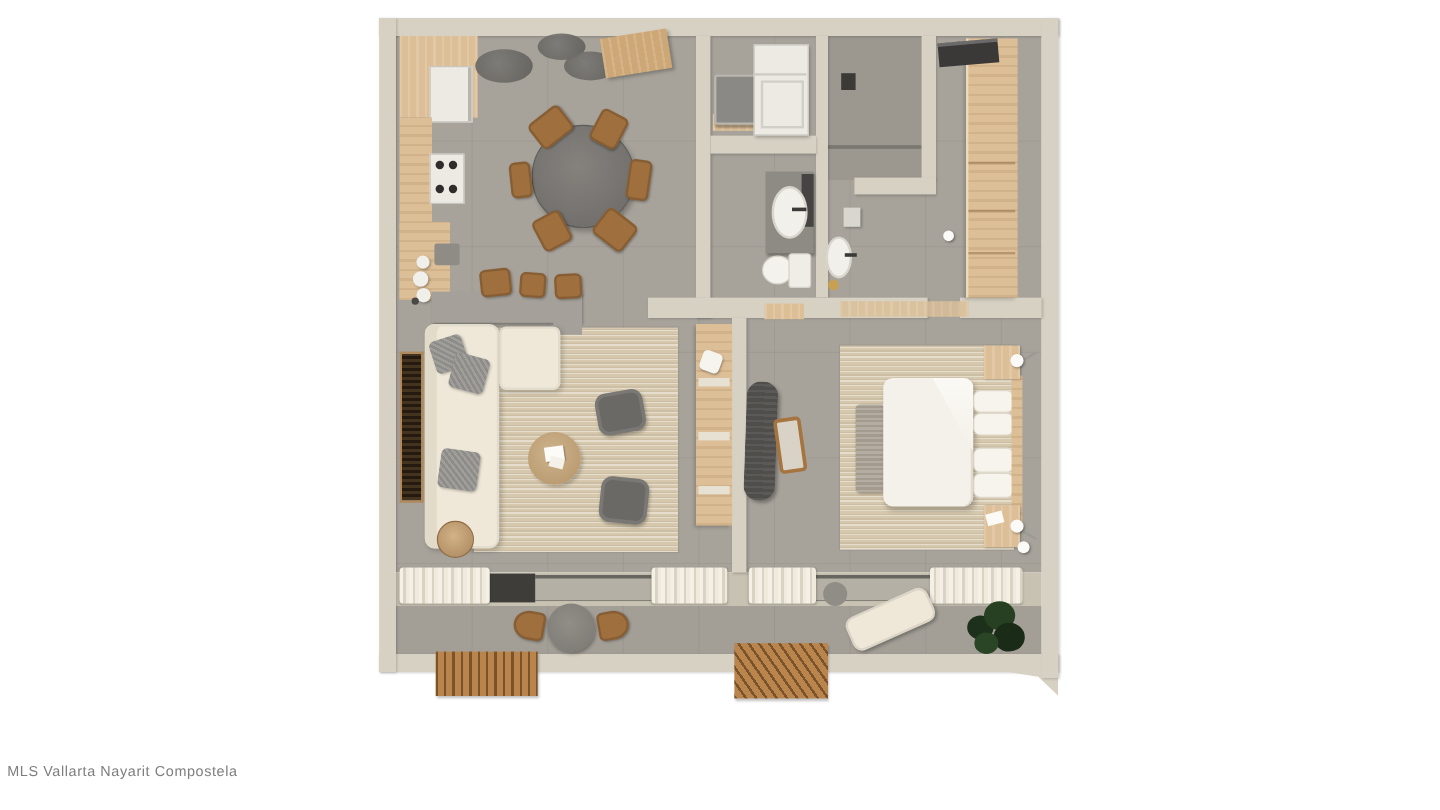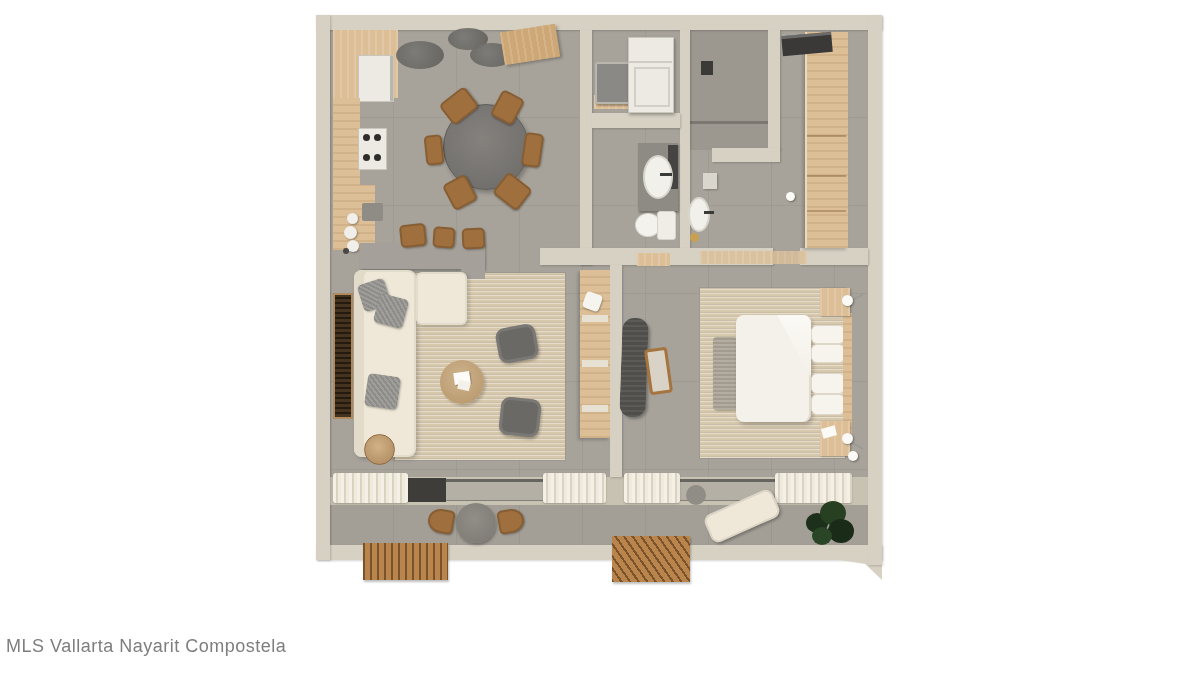--- a/index.html
+++ b/index.html
@@ -28,21 +28,21 @@
   .pouf{background:var(--darkGray,#6b6965);border-radius:9px;
     box-shadow:inset 0 0 0 3px rgba(255,255,255,.10),1px 2px 3px rgba(0,0,0,.3);}
   .chairwood{background:var(--chairWood,#9f6f3e);border-radius:5px;
     box-shadow:inset 0 0 0 2px rgba(0,0,0,.15),1px 1px 2px rgba(0,0,0,.3);}
   .circle{border-radius:50%;}
   .curtain{background-image:repeating-linear-gradient(90deg,#f4f0e5 0 3px,#d9d3c2 3px 5px,#efeadd 5px 8px);
     border-radius:3px;box-shadow:0 1px 2px rgba(0,0,0,.2);}
   .glass{background:var(--glass,#b4b0a5);
     box-shadow:inset 0 3px 0 rgba(40,40,38,.55), inset 0 -1px 0 rgba(40,40,38,.35);}
   .deck{background-color:var(--deck,#b9854d);}
-  #watermark{position:absolute;left:6px;top:636px;font-size:18px;letter-spacing:.5px;
+  #watermark{position:absolute;left:6px;top:636px;font-size:12px;letter-spacing:.5px;
     color:var(--watermark,#7e7e7e);text-shadow:1px 1px 0 #ffffff;}
 </style>
 </head>
 <body>
 
 <div id="plan">
 
   <div class="abs floor" style="left:14px;top:15px;width:538px;height:447px;"></div>
   <div class="abs" style="left:374px;top:15px;width:78px;height:120px;background:var(--floorShower,#9c9890);"></div>
   <div class="abs" style="left:374px;top:106px;width:78px;height:3px;background:rgba(60,60,55,.35);"></div>

